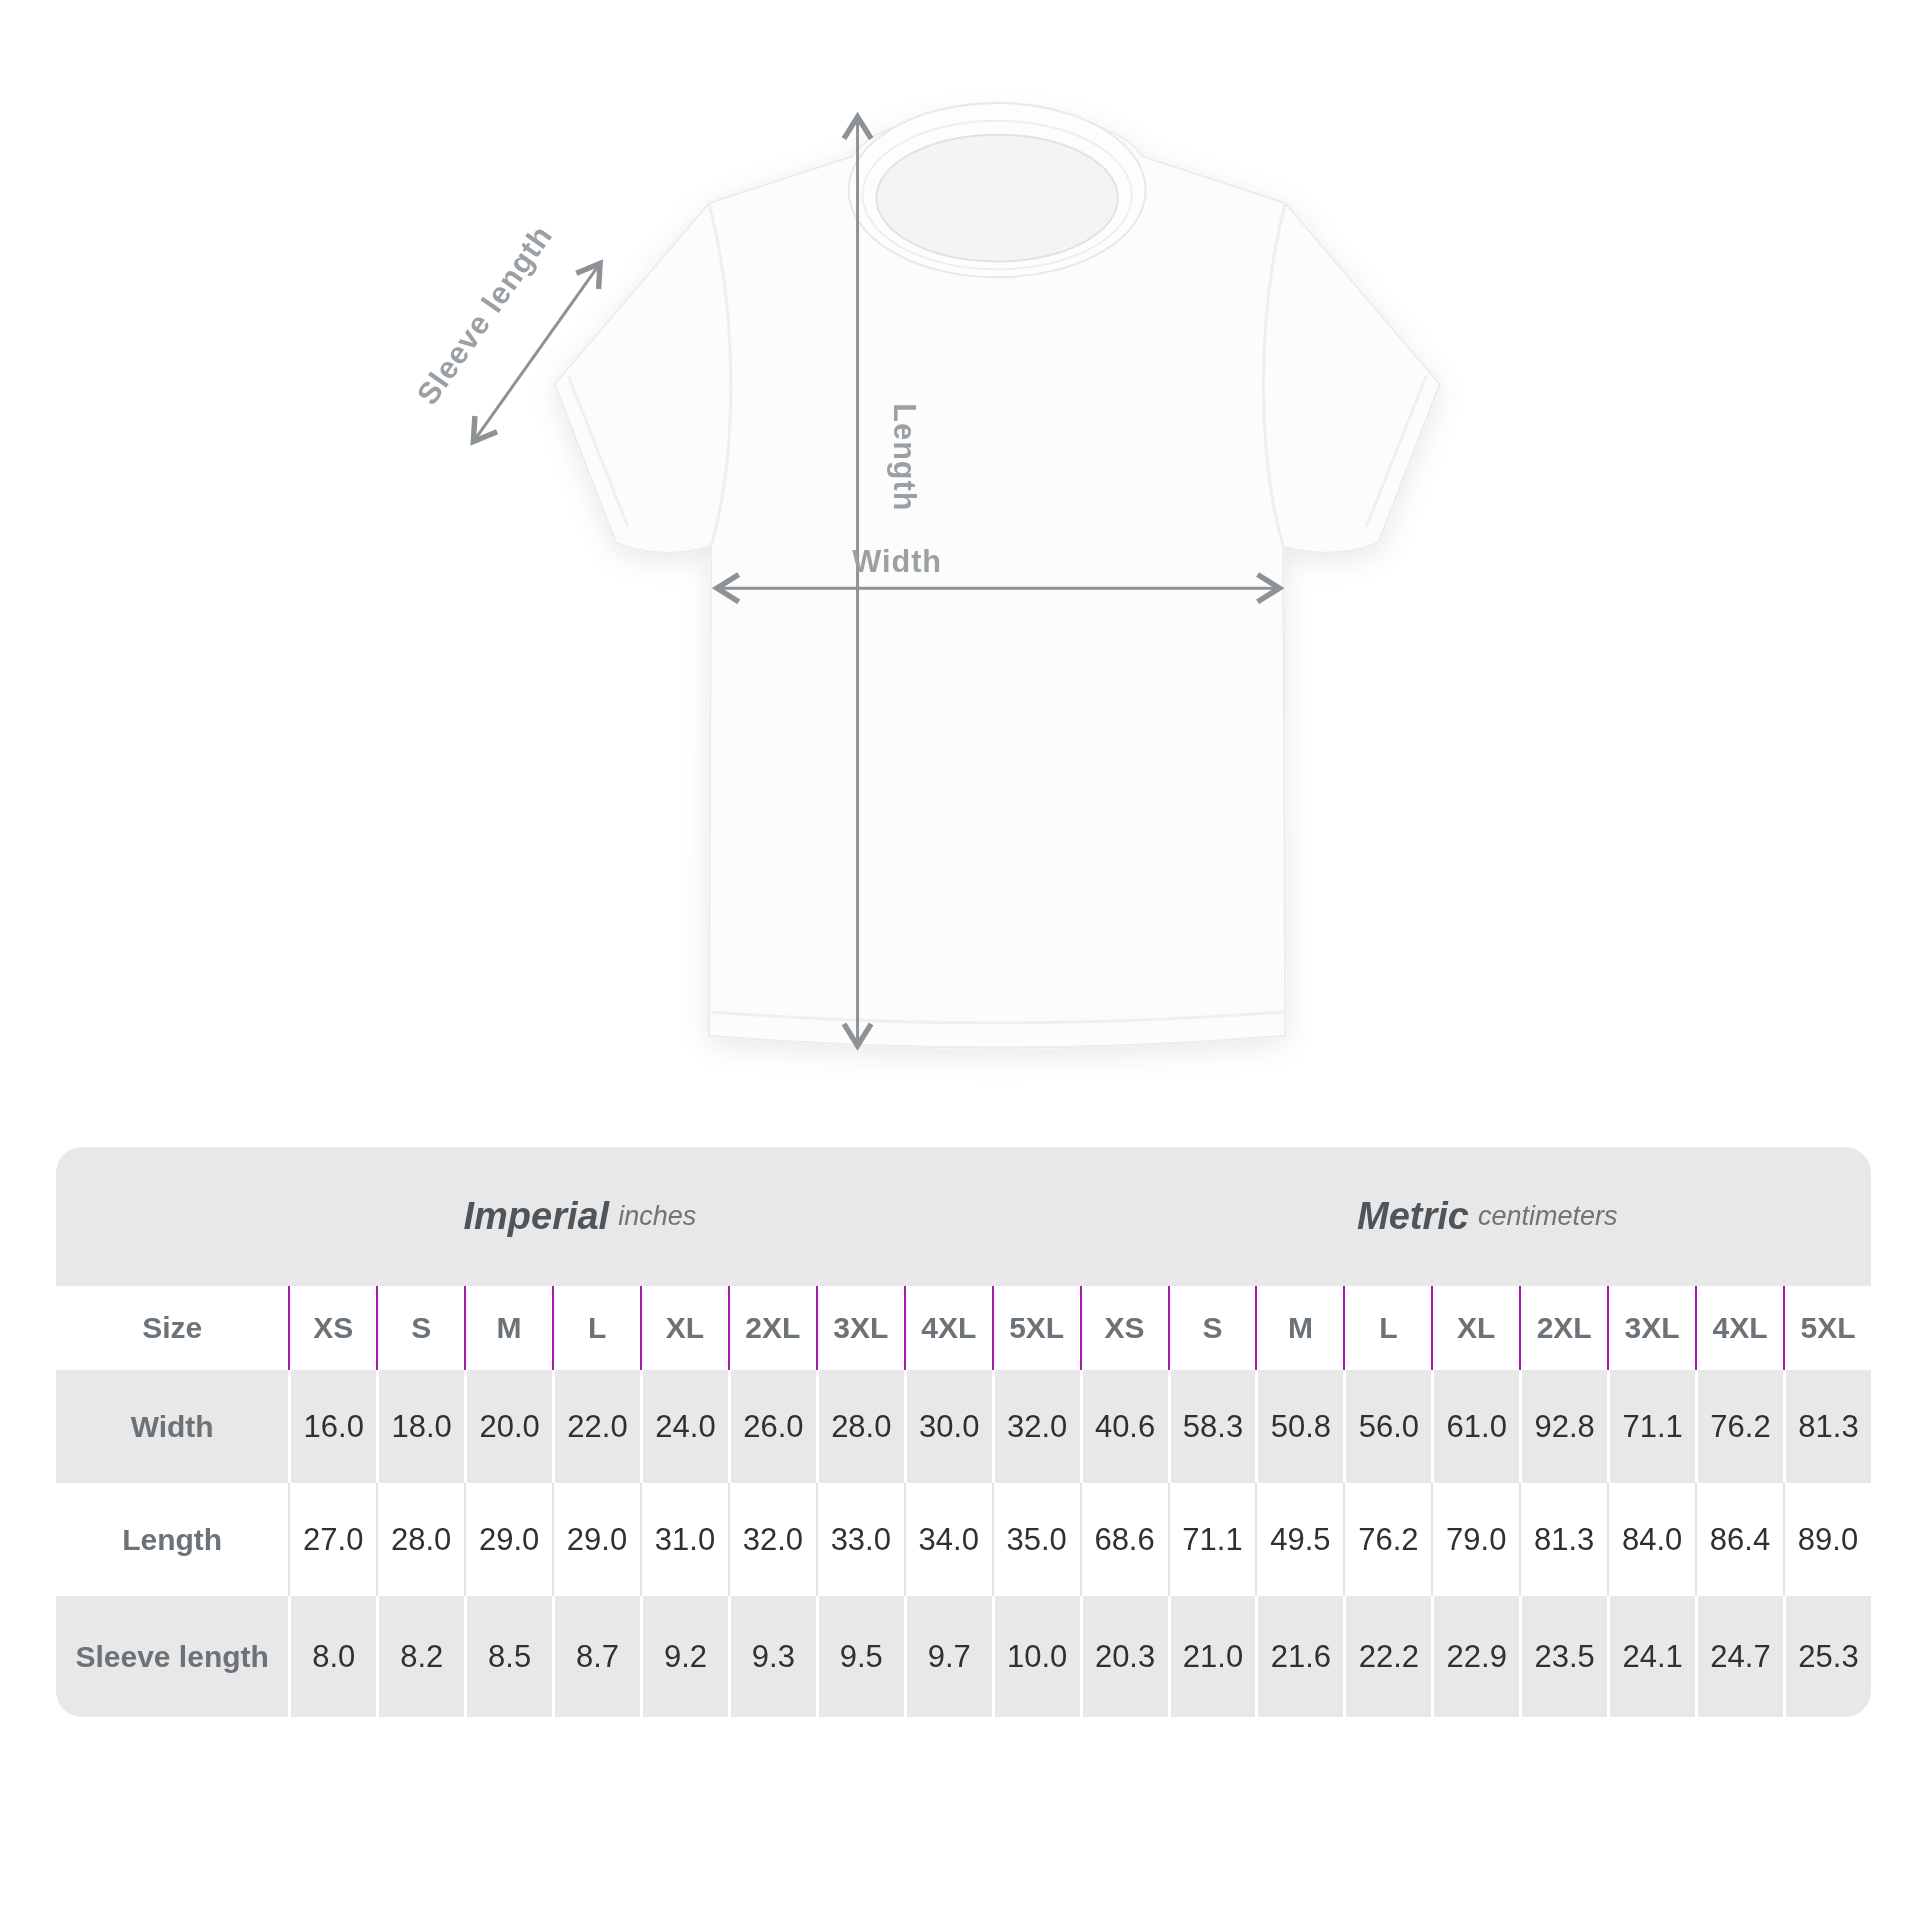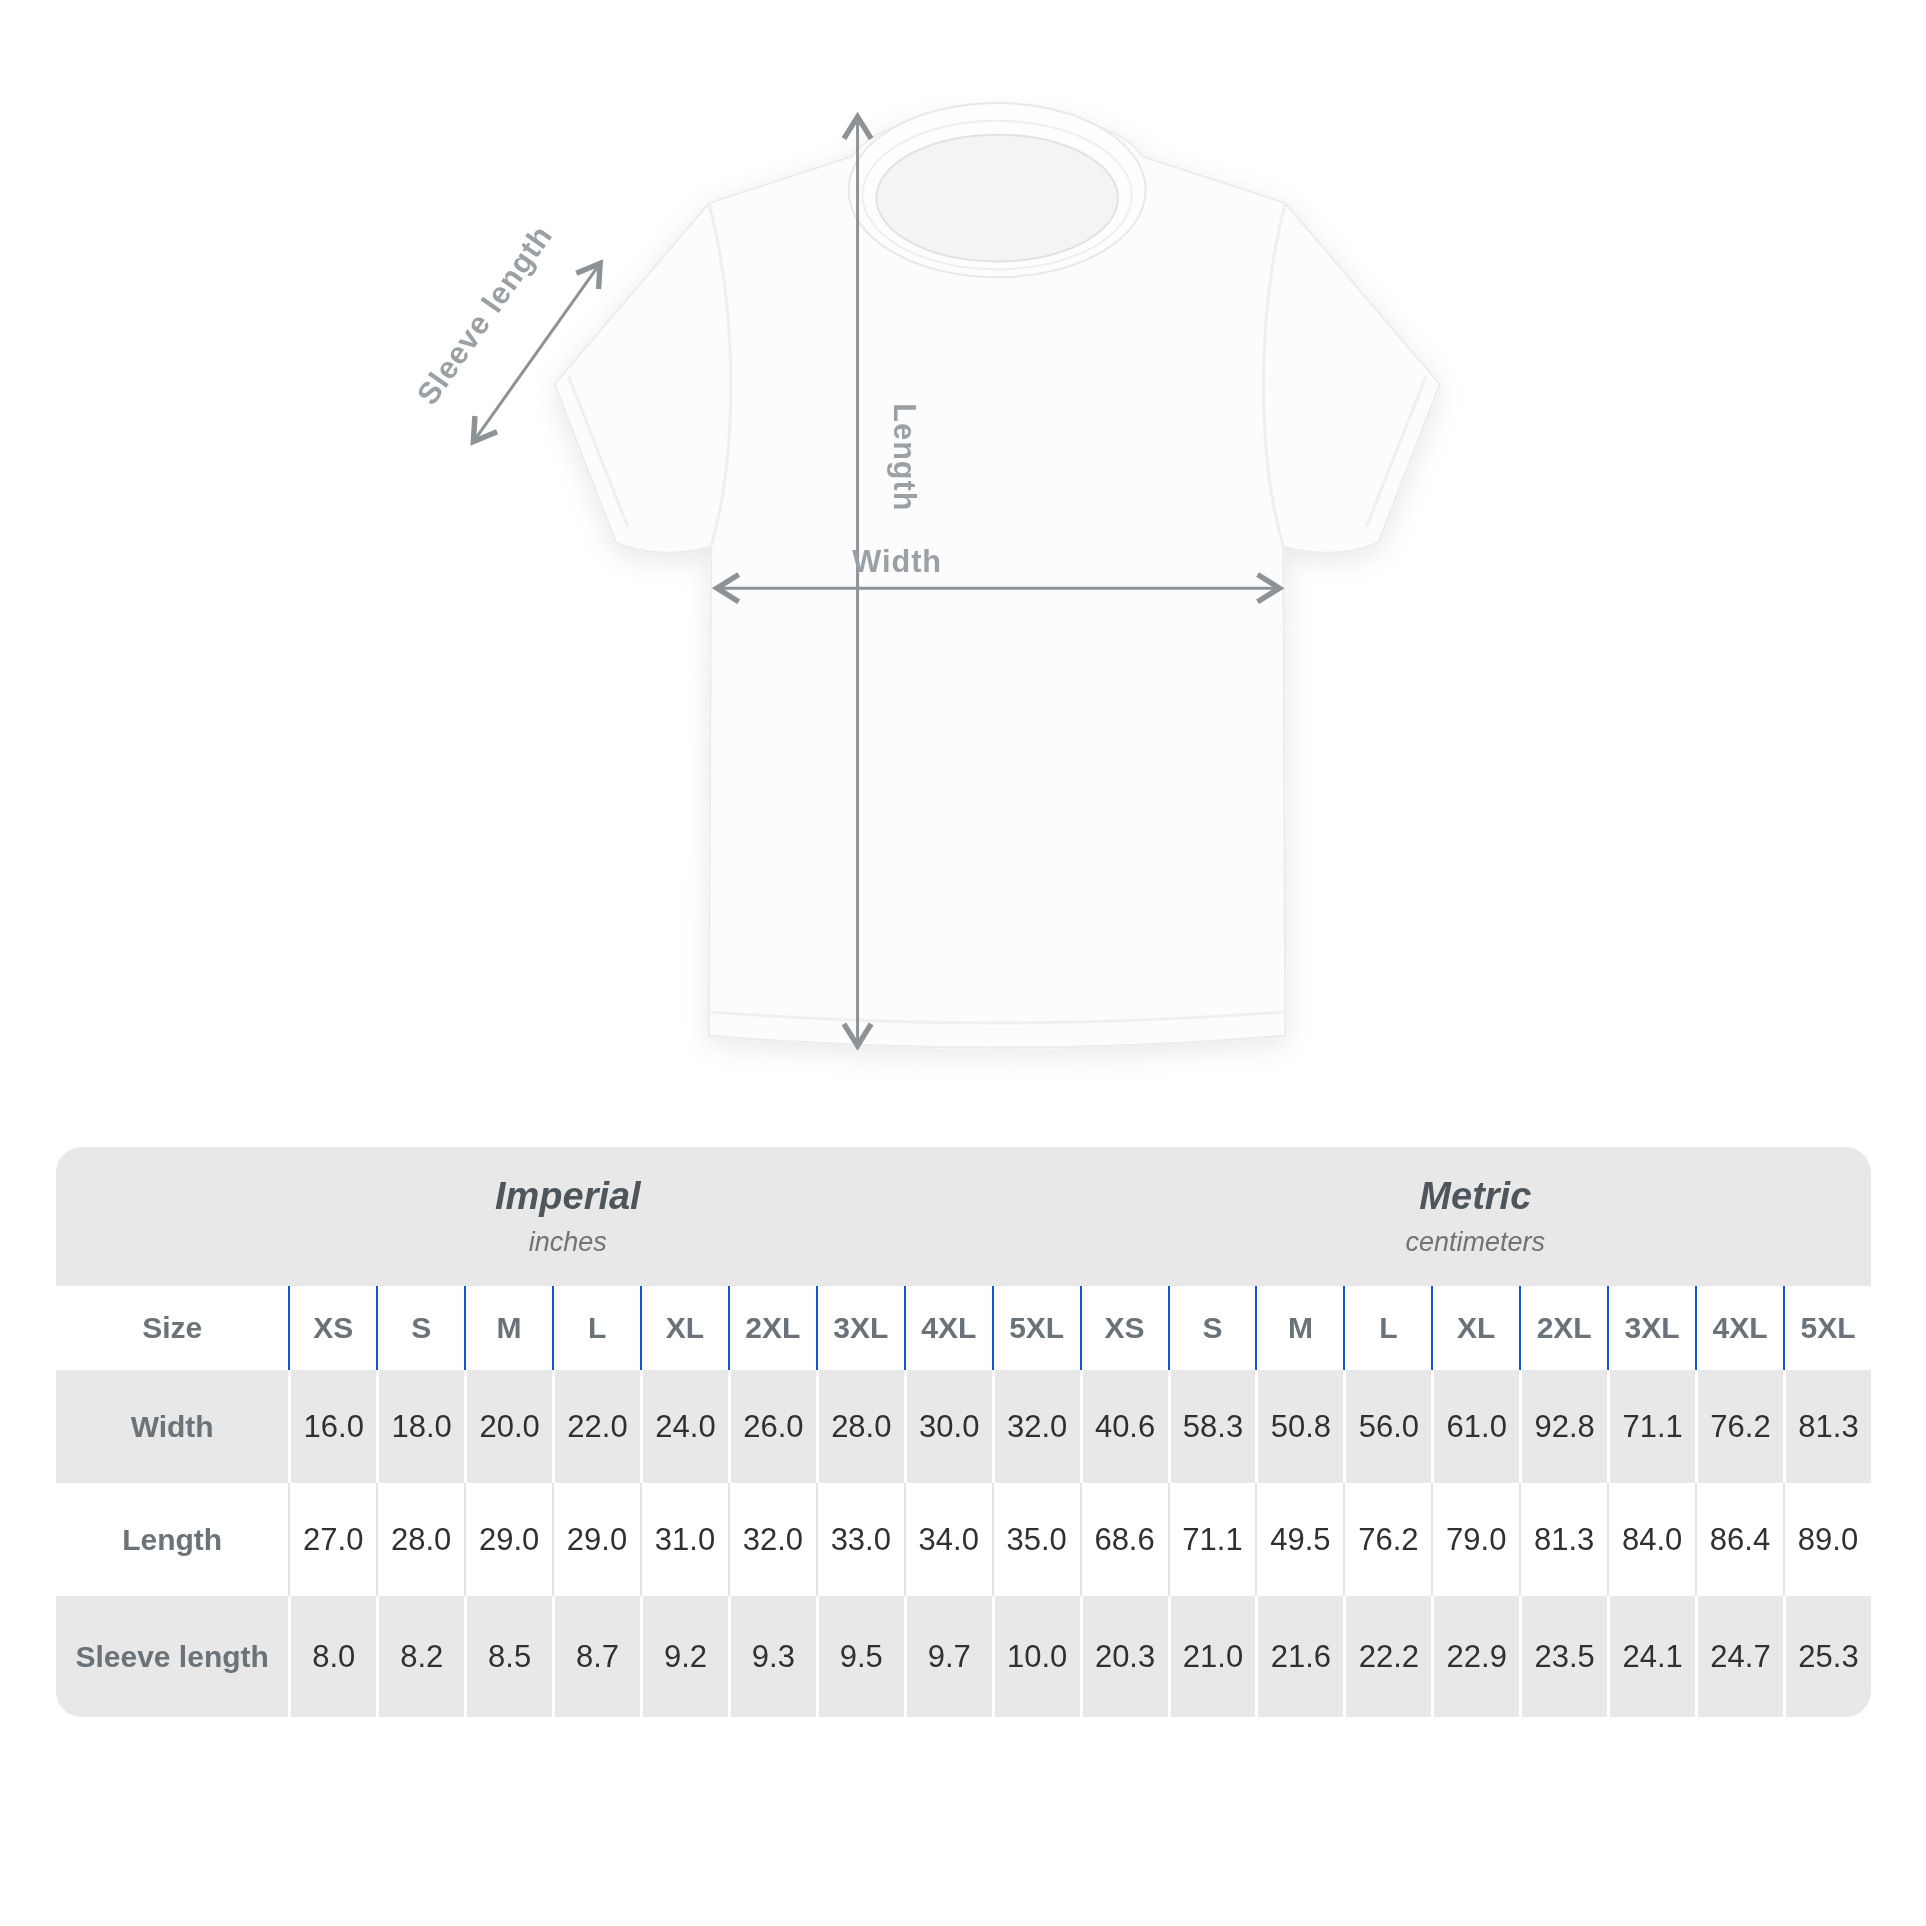--- a/index.html
+++ b/index.html
@@ -14,31 +14,31 @@
   .hero svg { position:absolute; left:0; top:0; }
   .ann-label { font-family:"Liberation Sans", sans-serif; font-weight:bold; font-size:31px; fill:#9aa0a3; letter-spacing:1px; }
 
   
   .title { text-align:center; font-size:47px; font-weight:bold; color:#1f1f1f; margin-top:26px; }
   .subtitle { text-align:center; font-size:28px; font-style:italic; color:#464646; margin-top:16px; }
 
   
   .table-wrap { margin:40px 56px 0 56px; border-radius:26px; overflow:hidden; background:#ffffff; }
   .band { display:flex; background:#e8e8e8; height:139px; }
-  .band-section { display:flex; flex-direction:column; align-items:center; justify-content:center; gap:9px; }
+  .band-section { display:flex; align-items:center; justify-content:center; gap:9px;margin-left:12px; }
   .band-left { flex:0 0 56.4%; }
   .band-right { flex:1 1 auto; }
   .group-name { font-size:38px; font-weight:bold; font-style:italic; color:#4e565c; }
   .group-unit { font-size:27px; font-style:italic; color:#737373; }
 
   table.size-table { width:100%; border-collapse:separate; border-spacing:0; table-layout:fixed; }
   .size-table th, .size-table td { text-align:center; vertical-align:middle; }
 
   .size-row th { height:84px; background:#ffffff; color:#6b7278; font-weight:bold; font-size:30px; }
-  .size-row th.size-cell { border-left:2px solid #1d4ed8; }
+  .size-row th.size-cell { border-left:2px solid #a21caf; }
 
   .data-row th, .data-row td { height:113px; }
   tr.data-row:last-child th, tr.data-row:last-child td { height:121px; }
   .row-gray th, .row-gray td { background:#e8e8e8; }
   .row-gray td { border-left:3px solid #ffffff; }
   .row-white th, .row-white td { background:#ffffff; }
   .row-white td { border-left:2px solid #e3e3e3; }
 
   .row-label { font-weight:bold; color:#6b7278; font-size:30px; }
   .value-cell { color:#2e3032; font-size:31px; font-weight:normal; }

